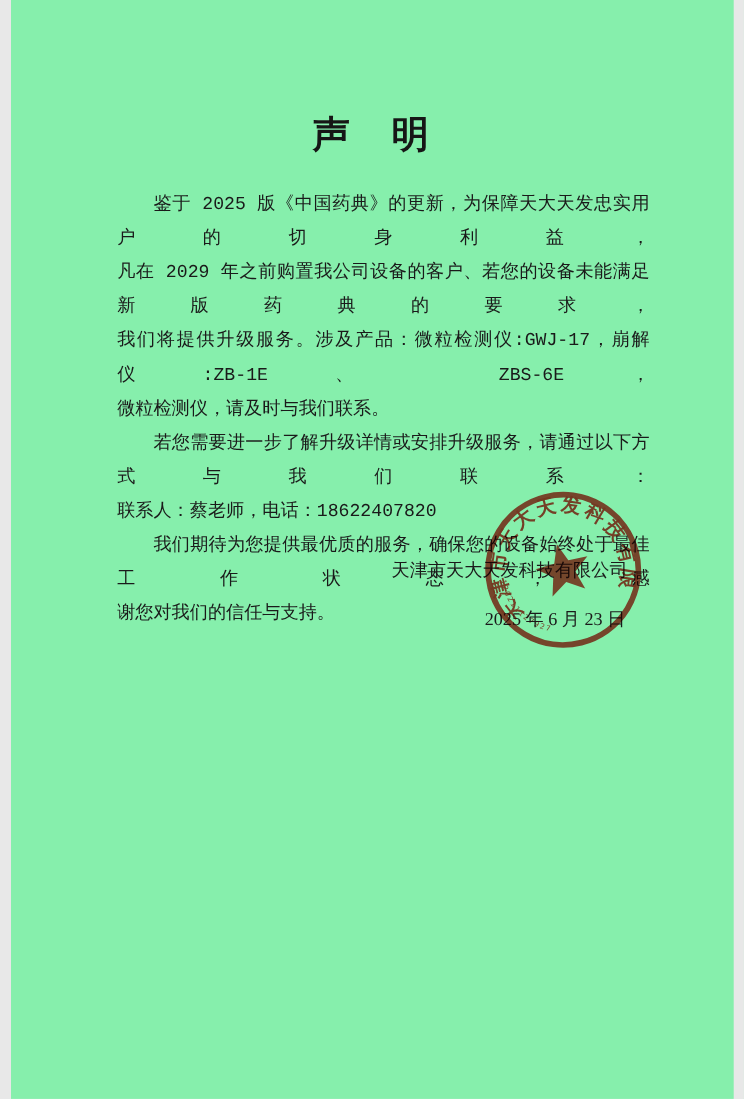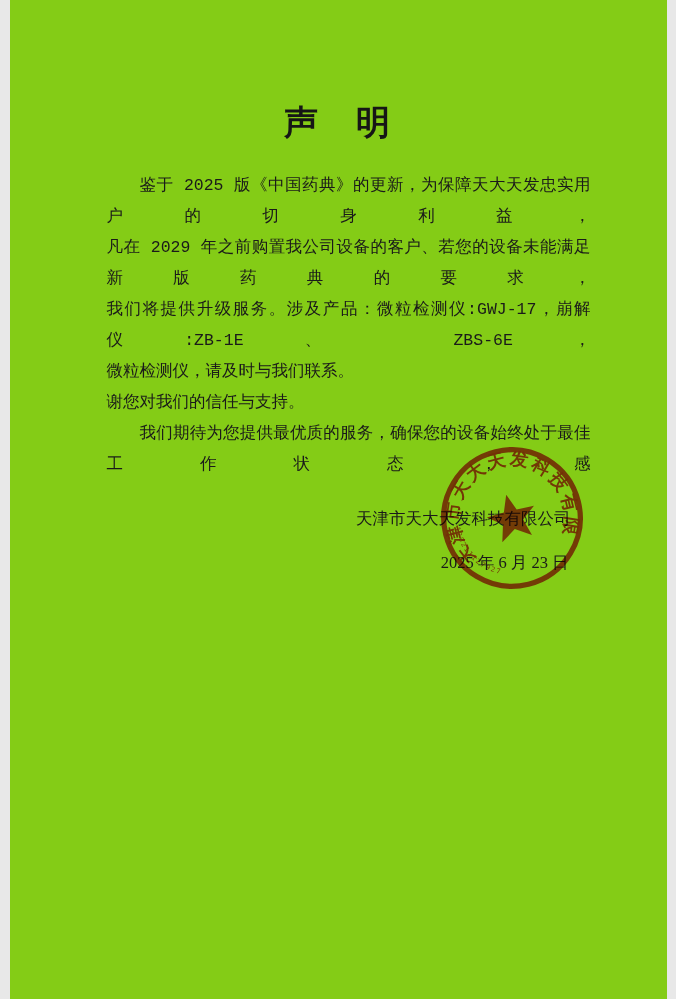--- a/index.html
+++ b/index.html
@@ -4,21 +4,21 @@
 <style>
   * { margin: 0; padding: 0; box-sizing: border-box; }
   html, body { background: #e8e8e8; }
   body { font-family: "Liberation Serif", "DejaVu Serif", serif; }
 
   .page {
     position: relative;
     width: 657px;
     height: 999px;
     margin: 0 auto;
-    background: #84cc16;
+    background: #86efac;
     overflow: hidden;
     color: #1c1c1c;
   }
 
   .doc-title {
     position: absolute;
     top: 100px;
     left: 0;
     width: 100%;
     text-align: center;
@@ -79,22 +79,26 @@
   <h1 class="doc-title">声　明</h1>
 
   <div class="body-text">
     <div class="para">
       <div class="line indent">鉴于 2025 版《中国药典》的更新，为保障天大天发忠实用户的切身利益，</div>
       <div class="line">凡在 2029 年之前购置我公司设备的客户、若您的设备未能满足新版药典的要求，</div>
       <div class="line">我们将提供升级服务。涉及产品：微粒检测仪:GWJ-17，崩解仪:ZB-1E、 ZBS-6E，</div>
       <div class="line last">微粒检测仪，请及时与我们联系。</div>
     </div>
     <div class="para">
+      <div class="line indent">若您需要进一步了解升级详情或安排升级服务，请通过以下方式与我们联系：</div>
+      <div class="line last">联系人：蔡老师，电话：18622407820</div>
+    </div>
+    <div class="para">
+      <div class="line indent">我们期待为您提供最优质的服务，确保您的设备始终处于最佳工作状态，感</div>
       <div class="line last">谢您对我们的信任与支持。</div>
-      <div class="line indent">我们期待为您提供最优质的服务，确保您的设备始终处于最佳工作状态，感</div>
     </div>
   </div>
 
   <div class="signature">
     <div class="company">天津市天大天发科技有限公司</div>
     <div class="date">2025 年 6 月 23 日</div>
   </div>
 
   <svg class="seal" viewBox="0 0 200 200" xmlns="http://www.w3.org/2000/svg">
     <g transform="rotate(-14 100 100)" fill="none">

